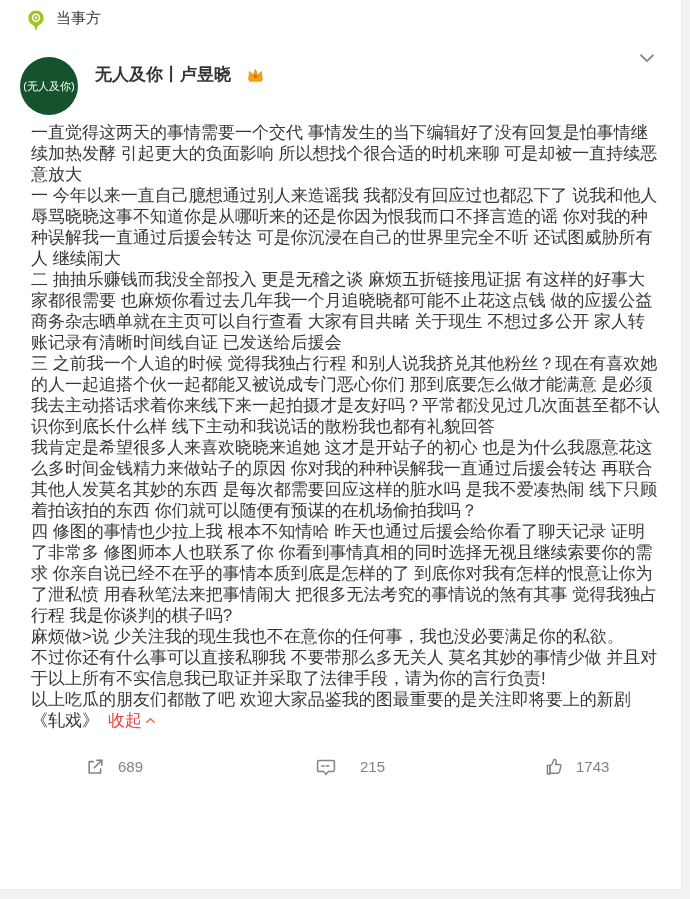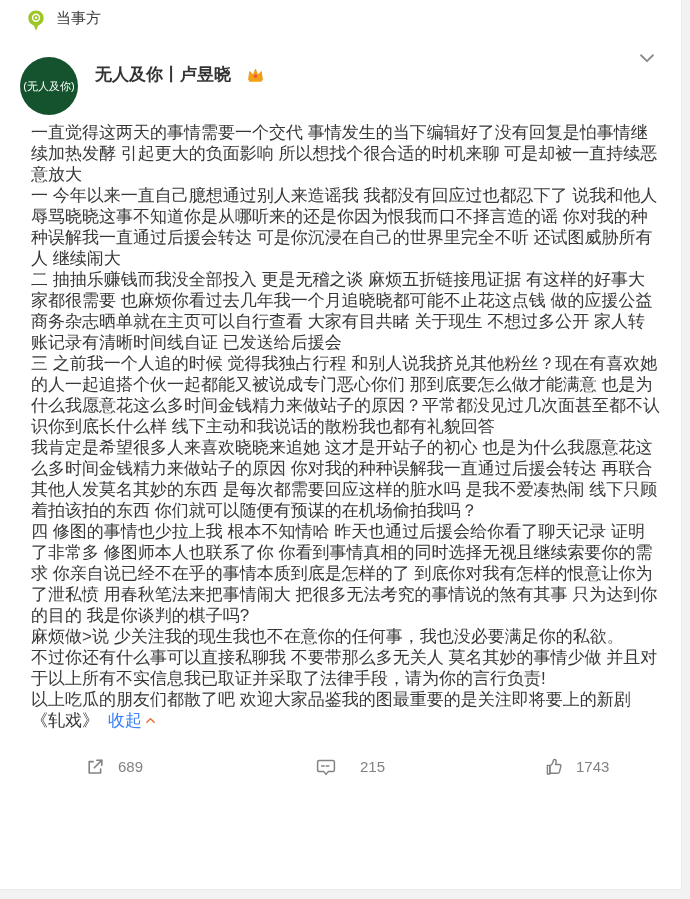--- a/index.html
+++ b/index.html
@@ -30,21 +30,21 @@
     font-size:11px;letter-spacing:0;cursor:pointer;
   }
   .name-row{display:flex;align-items:center;gap:15px;padding-top:6px;}
   .author-name{font-size:17px;font-weight:bold;color:#333333;cursor:pointer;}
   .timestamp{margin-top:8px;font-size:14px;color:#a3a3a3;}
   .chevron-btn{position:absolute;right:23px;top:47px;width:22px;height:22px;cursor:pointer;}
   
   .post-body{margin:7px 21px 0 31px;font-size:17px;line-height:21px;color:#383838;}
   .post-body p{margin:0;word-break:break-all;}
   .collapse-link{
-    color:#3b82f6;text-decoration:none;margin-left:9px;cursor:pointer;
+    color:#ef4444;text-decoration:none;margin-left:9px;cursor:pointer;
     display:inline-flex;align-items:center;gap:2px;
   }
   
   .action-bar{display:flex;margin-top:25px;}
   .action{display:flex;align-items:center;gap:13px;flex:1;color:#828282;font-size:15px;cursor:pointer;}
   .action.share{padding-left:85px;}
   .action.comment{padding-left:93px;gap:24px;}
   .action.like{padding-left:89px;gap:12px;}
   .icon{display:inline-flex;flex-shrink:0;}
 </style>
@@ -83,23 +83,23 @@
   <div class="chevron-btn">
     <svg width="22" height="22" viewBox="0 0 24 24">
       <path d="M5.5 9 L12 15.5 L18.5 9" fill="none" stroke="#8a8a8a" stroke-width="2" stroke-linecap="round" stroke-linejoin="round"></path>
     </svg>
   </div>
 
   <div class="post-body">
     <p>一直觉得这两天的事情需要一个交代 事情发生的当下编辑好了没有回复是怕事情继续加热发酵 引起更大的负面影响 所以想找个很合适的时机来聊 可是却被一直持续恶意放大</p>
     <p>一 今年以来一直自己臆想通过别人来造谣我 我都没有回应过也都忍下了 说我和他人辱骂晓晓这事不知道你是从哪听来的还是你因为恨我而口不择言造的谣 你对我的种种误解我一直通过后援会转达 可是你沉浸在自己的世界里完全不听 还试图威胁所有人 继续闹大</p>
     <p>二 抽抽乐赚钱而我没全部投入 更是无稽之谈 麻烦五折链接甩证据 有这样的好事大家都很需要 也麻烦你看过去几年我一个月追晓晓都可能不止花这点钱 做的应援公益商务杂志晒单就在主页可以自行查看 大家有目共睹 关于现生 不想过多公开 家人转账记录有清晰时间线自证 已发送给后援会</p>
-    <p>三 之前我一个人追的时候 觉得我独占行程 和别人说我挤兑其他粉丝？现在有喜欢她的人一起追搭个伙一起都能又被说成专门恶心你们 那到底要怎么做才能满意 也是为什么我愿意花这么多时间金钱精力来做站子的原因？平常都没见过几次面甚至都不认识你到底长什么样 线下主动和我说话的散粉我也都有礼貌回答</p>
+    <p>三 之前我一个人追的时候 觉得我独占行程 和别人说我挤兑其他粉丝？现在有喜欢她的人一起追搭个伙一起都能又被说成专门恶心你们 那到底要怎么做才能满意 是必须我去主动搭话求着你来线下来一起拍摄才是友好吗？平常都没见过几次面甚至都不认识你到底长什么样 线下主动和我说话的散粉我也都有礼貌回答</p>
     <p>我肯定是希望很多人来喜欢晓晓来追她 这才是开站子的初心 也是为什么我愿意花这么多时间金钱精力来做站子的原因 你对我的种种误解我一直通过后援会转达 再联合其他人发莫名其妙的东西 是每次都需要回应这样的脏水吗 是我不爱凑热闹 线下只顾着拍该拍的东西 你们就可以随便有预谋的在机场偷拍我吗？</p>
-    <p>四 修图的事情也少拉上我 根本不知情哈 昨天也通过后援会给你看了聊天记录 证明了非常多 修图师本人也联系了你 你看到事情真相的同时选择无视且继续索要你的需求 你亲自说已经不在乎的事情本质到底是怎样的了 到底你对我有怎样的恨意让你为了泄私愤 用春秋笔法来把事情闹大 把很多无法考究的事情说的煞有其事 只为达到你的目的 我是你谈判的棋子吗?</p>
+    <p>四 修图的事情也少拉上我 根本不知情哈 昨天也通过后援会给你看了聊天记录 证明了非常多 修图师本人也联系了你 你看到事情真相的同时选择无视且继续索要你的需求 你亲自说已经不在乎的事情本质到底是怎样的了 到底你对我有怎样的恨意让你为了泄私愤 用春秋笔法来把事情闹大 把很多无法考究的事情说的煞有其事 觉得我独占行程 我是你谈判的棋子吗?</p>
     <p>麻烦做&gt;说 少关注我的现生我也不在意你的任何事，我也没必要满足你的私欲。</p>
     <p>不过你还有什么事可以直接私聊我 不要带那么多无关人 莫名其妙的事情少做 并且对于以上所有不实信息我已取证并采取了法律手段，请为你的言行负责!</p>
     <p><span>以上吃瓜的朋友们都散了吧 欢迎大家品鉴我的图最重要的是关注即将要上的新剧《轧戏》</span><a class="collapse-link">
           <span>收起</span>
           <span class="icon">
             <svg width="13" height="13" viewBox="0 0 18 18">
               <path d="M4 11.5 L9 6.5 L14 11.5" fill="none" stroke="#eb7340" stroke-width="2.2" stroke-linecap="round" stroke-linejoin="round"></path>
             </svg>
           </span>
         </a></p>

